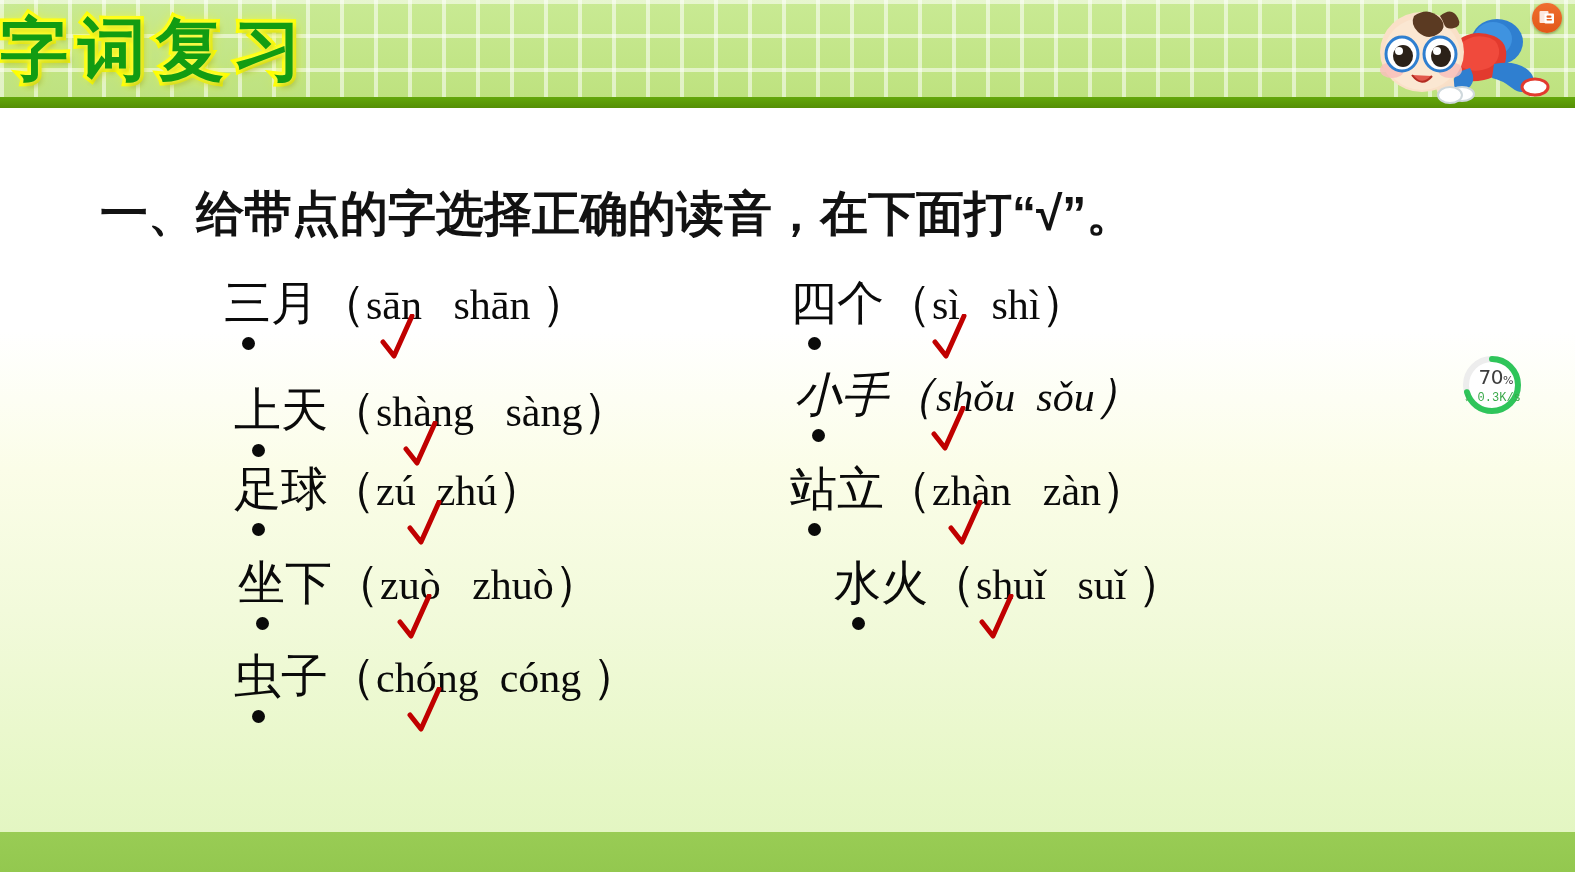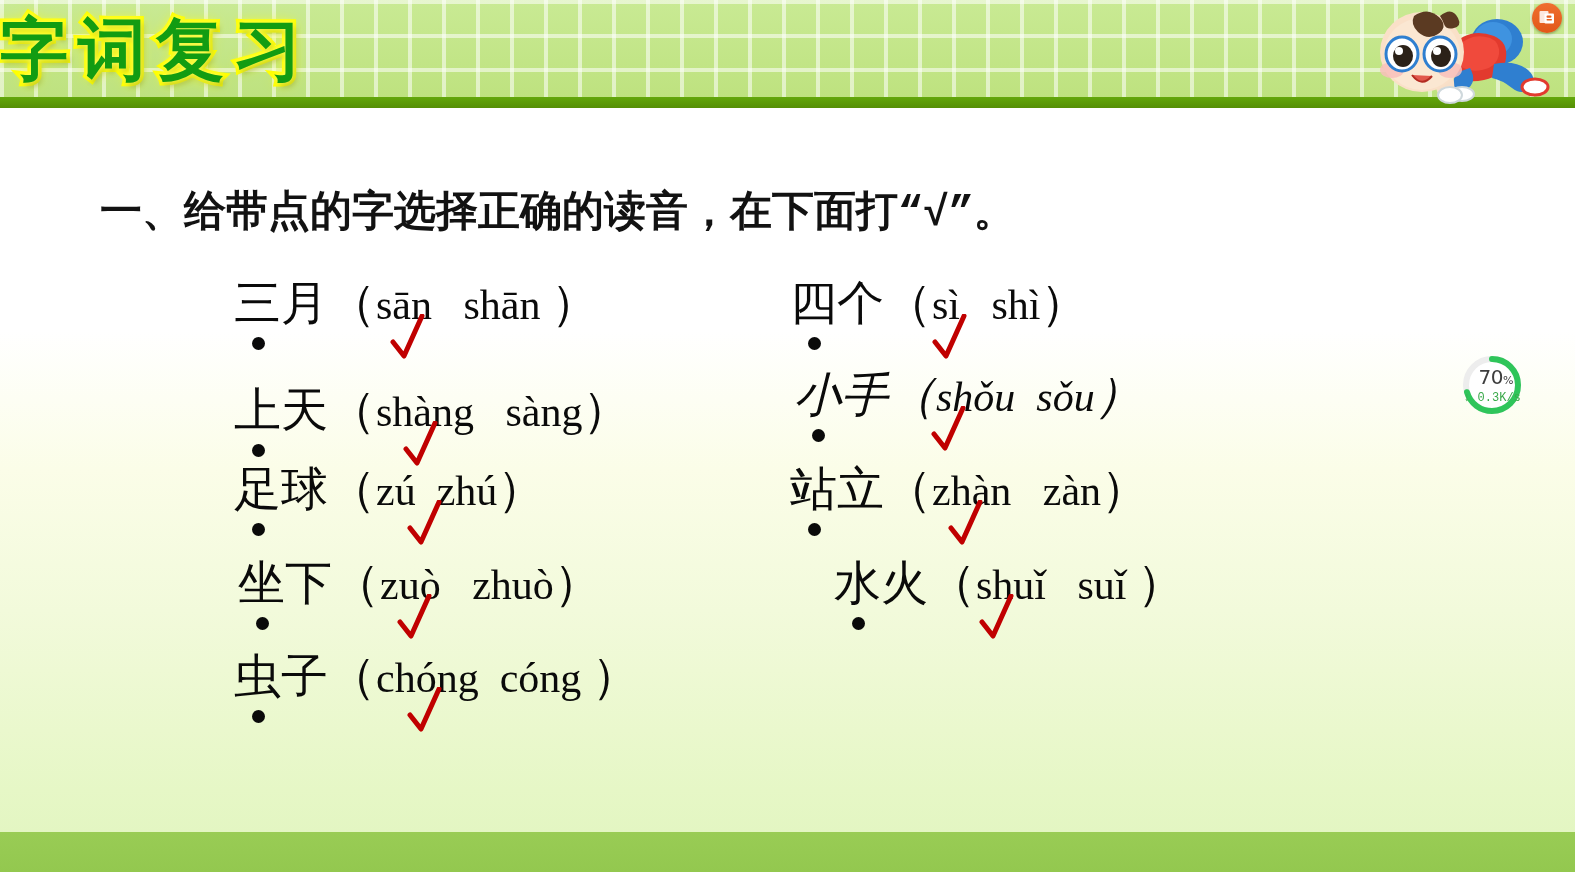--- a/index.html
+++ b/index.html
@@ -96,23 +96,23 @@
     display: flex;
     align-items: center;
     justify-content: center;
   }
 
   
   #question {
     position: absolute;
     left: 100px;
     top: 186px;
-    font-family: Liberation Mono, monospace;
+    font-family: Liberation Sans, sans-serif;
     font-weight: bold;
-    font-size: 42px;
+    font-size: 48px;
     line-height: 56px;
     color: #121212;
     white-space: nowrap;
     letter-spacing: 0px;
   }
 
   
   #exercises {
     position: absolute;
     left: 0;
@@ -294,21 +294,21 @@
       <rect x="8.5" y="10" width="5.5" height="1.4" rx="0.7" fill="#e8601f"></rect>
     </svg>
   </div>
 
   <div id="question">一、给带点的字选择正确的读音，在下面打“√”。</div>
 
   <div id="exercises">
 
     <div class="ex-row" style="left:0; top:0;">
 
-      <div class="ex-item" style="left:234px;">
+      <div class="ex-item" style="left:224px;">
         <span class="han"><span class="dotted">三</span><span>月</span></span><span class="paren">（</span><span class="pin">sān</span><span class="gap">&nbsp;&nbsp;&nbsp;</span><span class="pin">shān</span><span class="gap">&nbsp;</span><span class="paren">）</span>
         <svg class="check" style="left:155px; top:42px;" viewBox="0 0 38 48">
           <path d="M4 28 L15 42 L33 2" fill="none" stroke="#c00000" stroke-width="5" stroke-linecap="round" stroke-linejoin="round"></path>
         </svg>
       </div>
 
       <div class="ex-item" style="left:790px;">
         <span class="han"><span class="dotted">四</span><span>个</span></span><span class="paren">（</span><span class="pin">sì</span><span class="gap">&nbsp;&nbsp;&nbsp;</span><span class="pin">shì</span><span class="paren">）</span>
         <svg class="check" style="left:141px; top:42px;" viewBox="0 0 38 48">
           <path d="M4 28 L15 42 L33 2" fill="none" stroke="#c00000" stroke-width="5" stroke-linecap="round" stroke-linejoin="round"></path>

